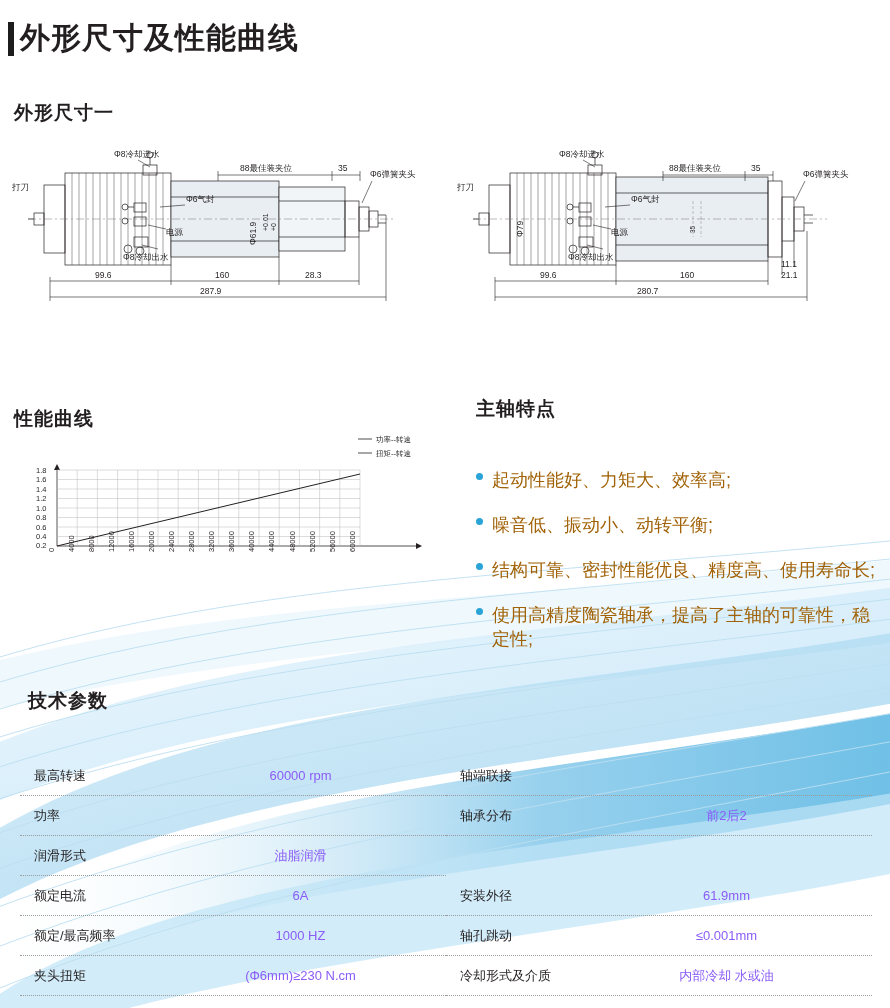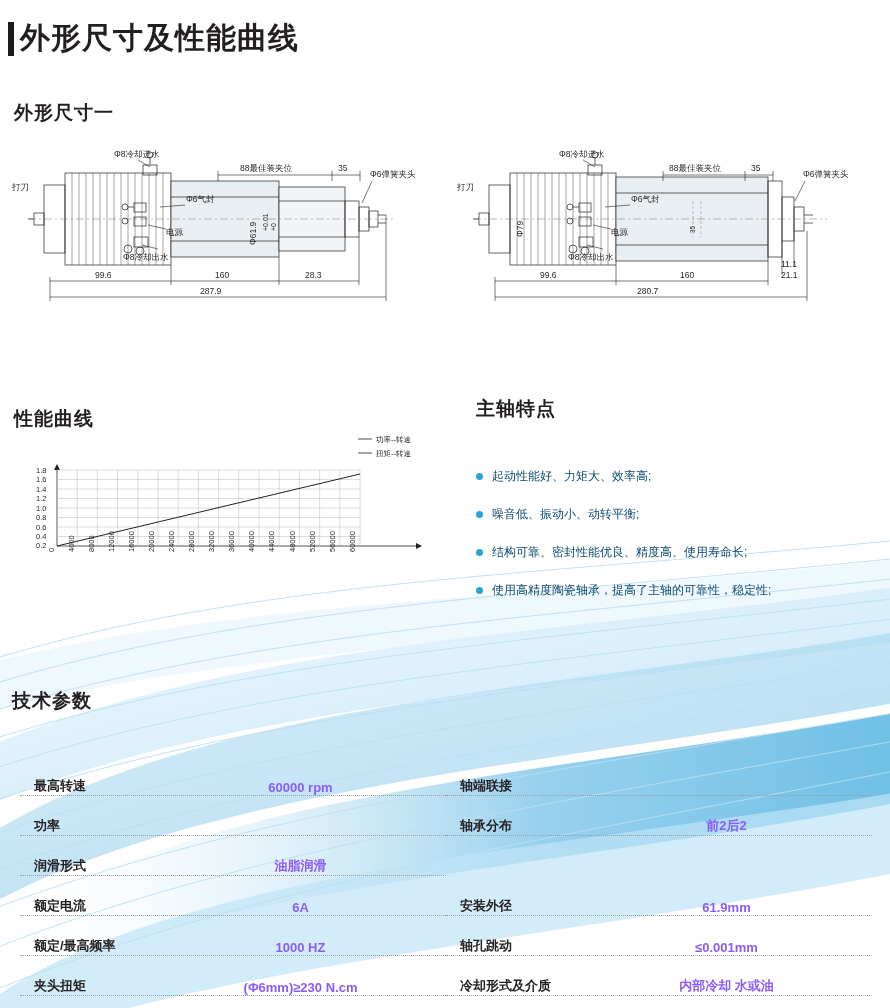--- a/index.html
+++ b/index.html
@@ -25,52 +25,51 @@
   }
   .page-title .bar {
     position:absolute; left:0; top:4px; width:6px; height:34px; background:#1c1c1c;
   }
   .sec-title {
     font-size:19px; font-weight:bold; letter-spacing:1px;
   }
   .sec-dim { position:absolute; left:14px; top:100px; }
   .sec-curve { position:absolute; left:14px; top:406px; }
   .sec-feature { position:absolute; left:476px; top:396px; }
-  .sec-tech { position:absolute; left:12px; top:688px; z-index:3; }
+  .sec-tech { position:absolute; left:28px; top:688px; z-index:3; }
 
   
   .draw { position:absolute; z-index:2; }
   .draw-a { left:10px; top:145px; }
   .draw-b { left:455px; top:145px; }
 
   
   .curve-wrap { position:absolute; left:14px; top:432px; z-index:2; }
 
   
   .features { position:absolute; left:476px; top:468px; width:400px; z-index:2; }
   .feat {
     display:flex; align-items:flex-start; margin-bottom:21px;
-    font-size:12px; color:#0c4a6e;
+    font-size:18px; color:#a16207;
   }
   .feat .dot {
     width:7px; height:7px; border-radius:50%; background:#2aa3d6;
     margin-right:9px; margin-top:5px; flex:0 0 auto;
   }
 
   
   .tech-table {
     position:absolute; left:20px; top:756px; width:852px; z-index:3;
     font-size:13px;
   }
   .trow { display:flex; }
   .tcell {
-    width:426px; display:flex; align-items:flex-end;
+    width:426px; display:flex; align-items:center;
     border-bottom:1px dotted #9b9b9b;
     height:40px;
-    font-weight:bold;
   }
   .tlabel { width:175px; padding-left:14px; color:#231f20; }
   .tvalue { flex:1; text-align:center; padding-right:40px; color:#8b5cf6; }
 
   
   .lbl { font-size:8.5px; fill:#231f20; font-family:"Liberation Sans", sans-serif; }
   .lbl-dim { font-size:8.5px; fill:#231f20; font-family:"Liberation Sans", sans-serif; }
   .axis-lbl { font-size:7.5px; fill:#231f20; font-family:"Liberation Sans", sans-serif; }
 </style>
 </head>

